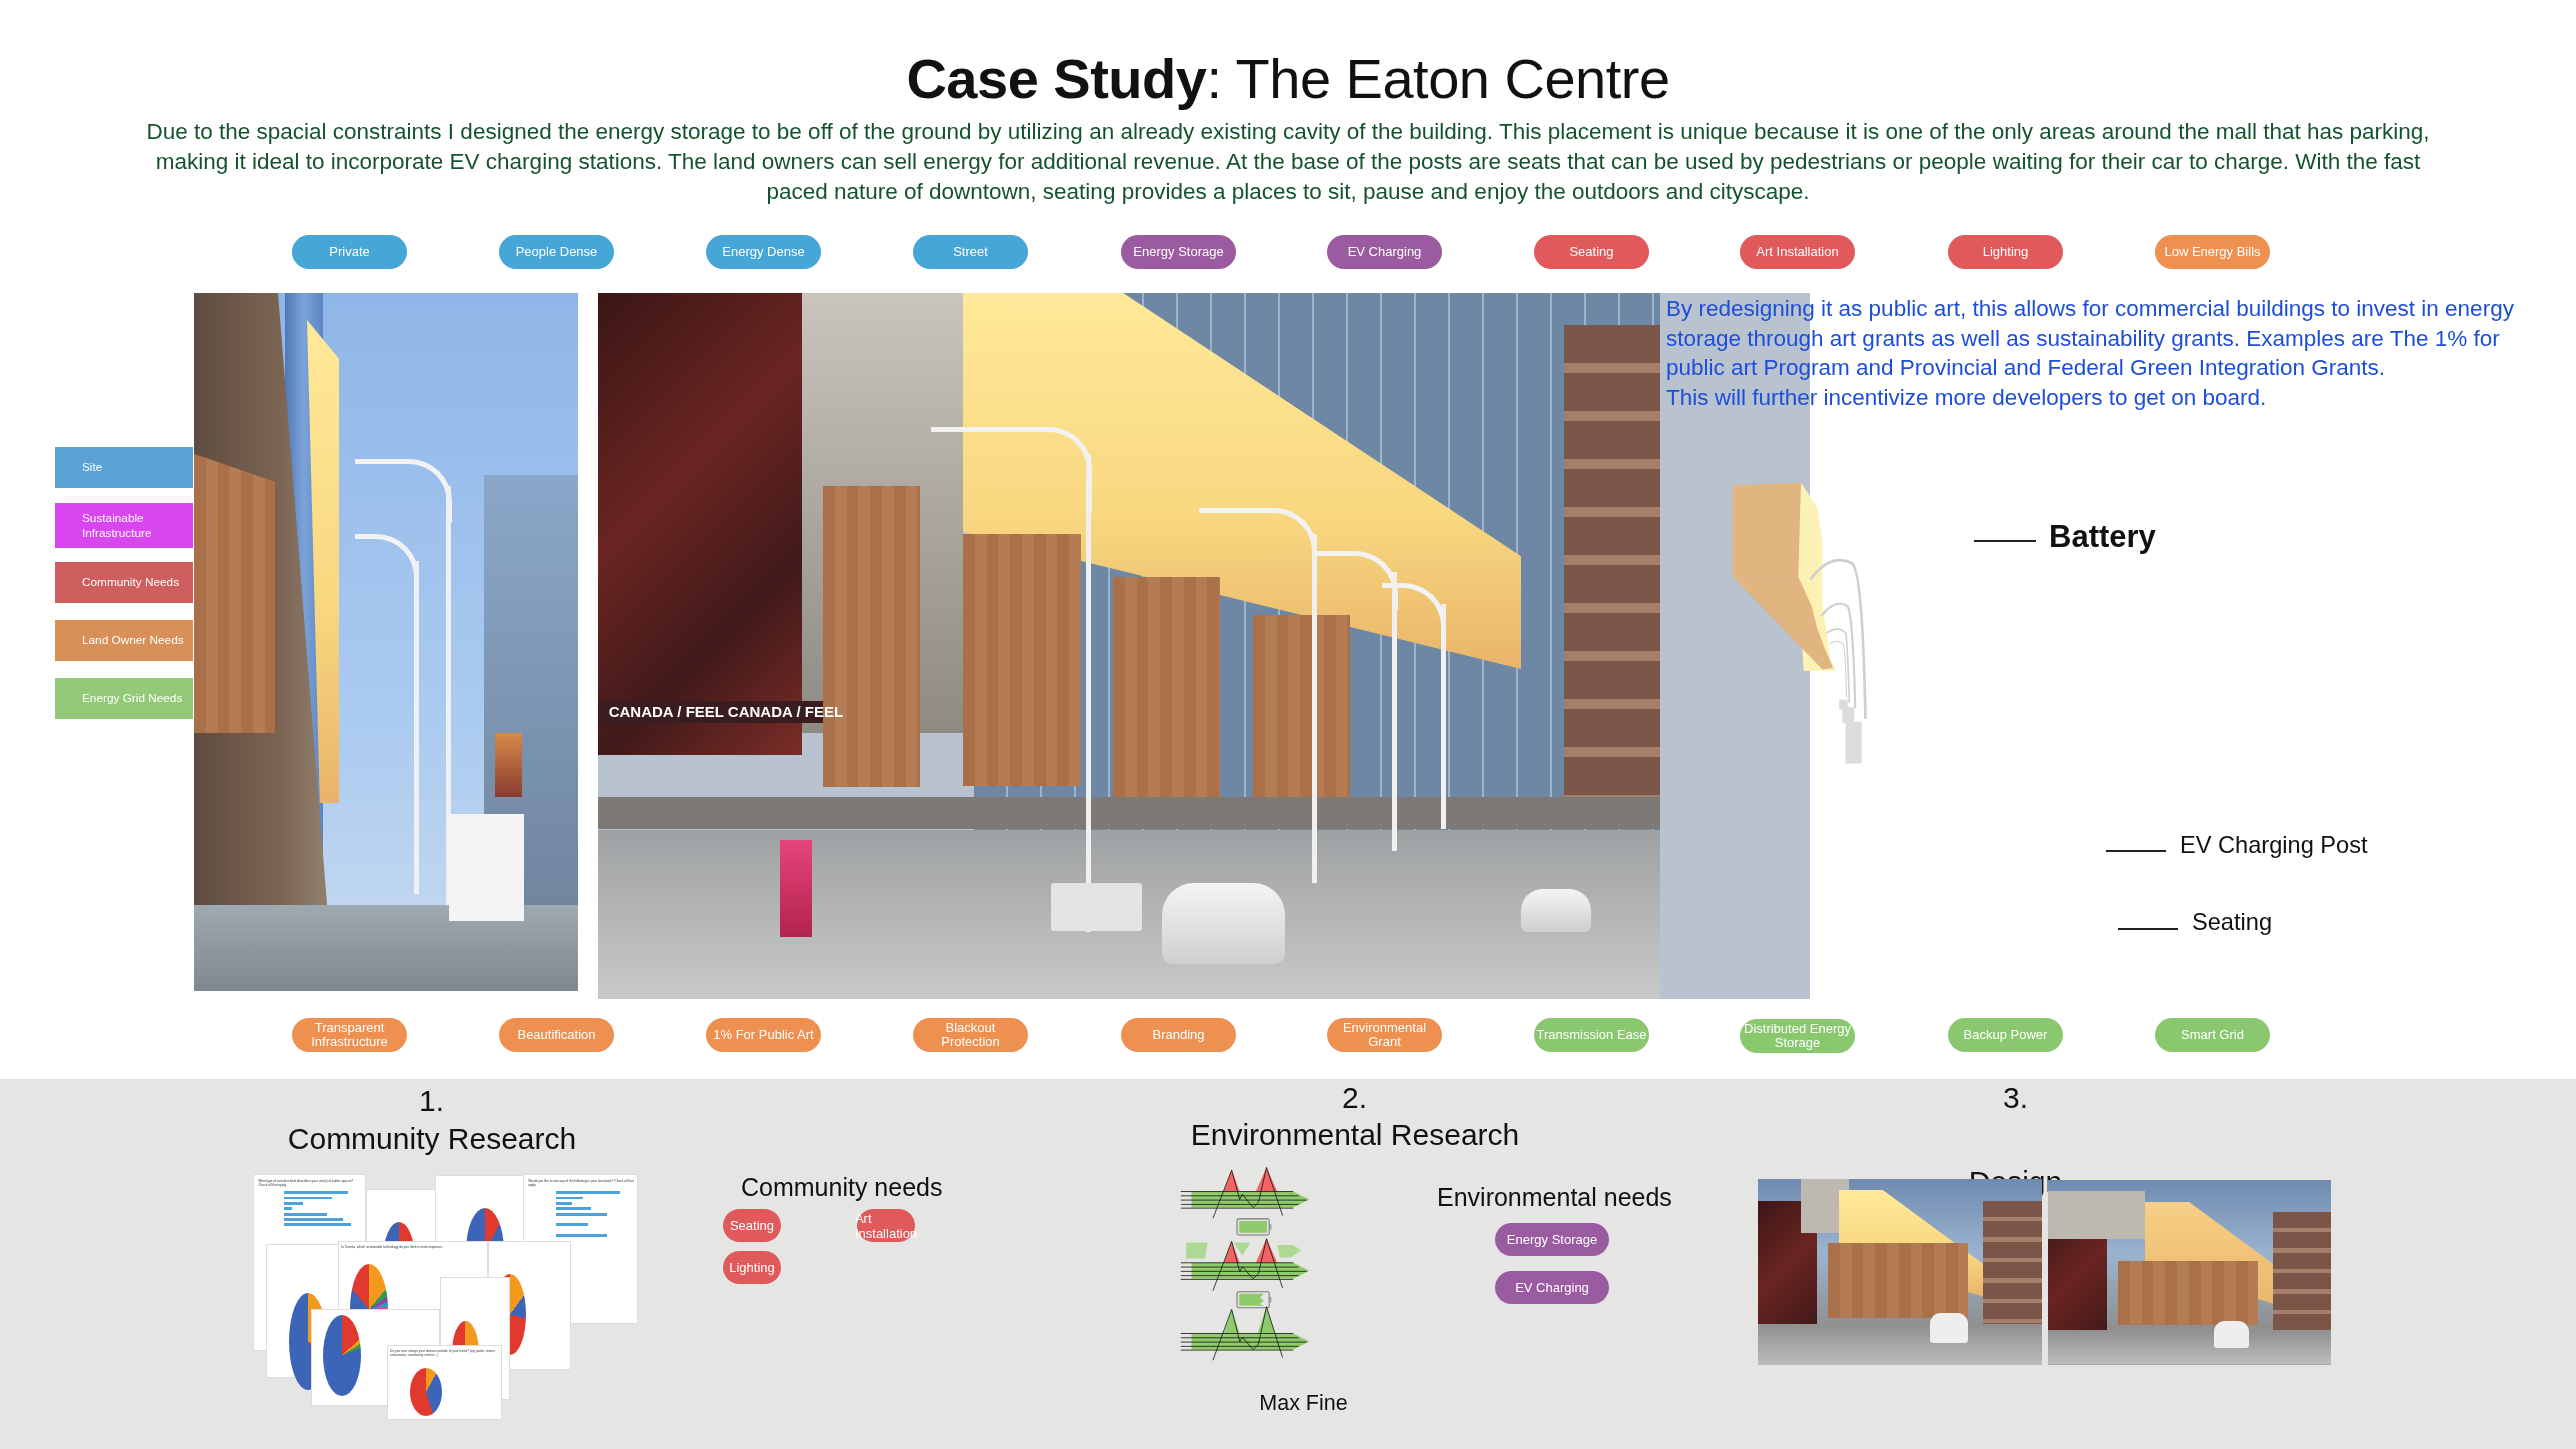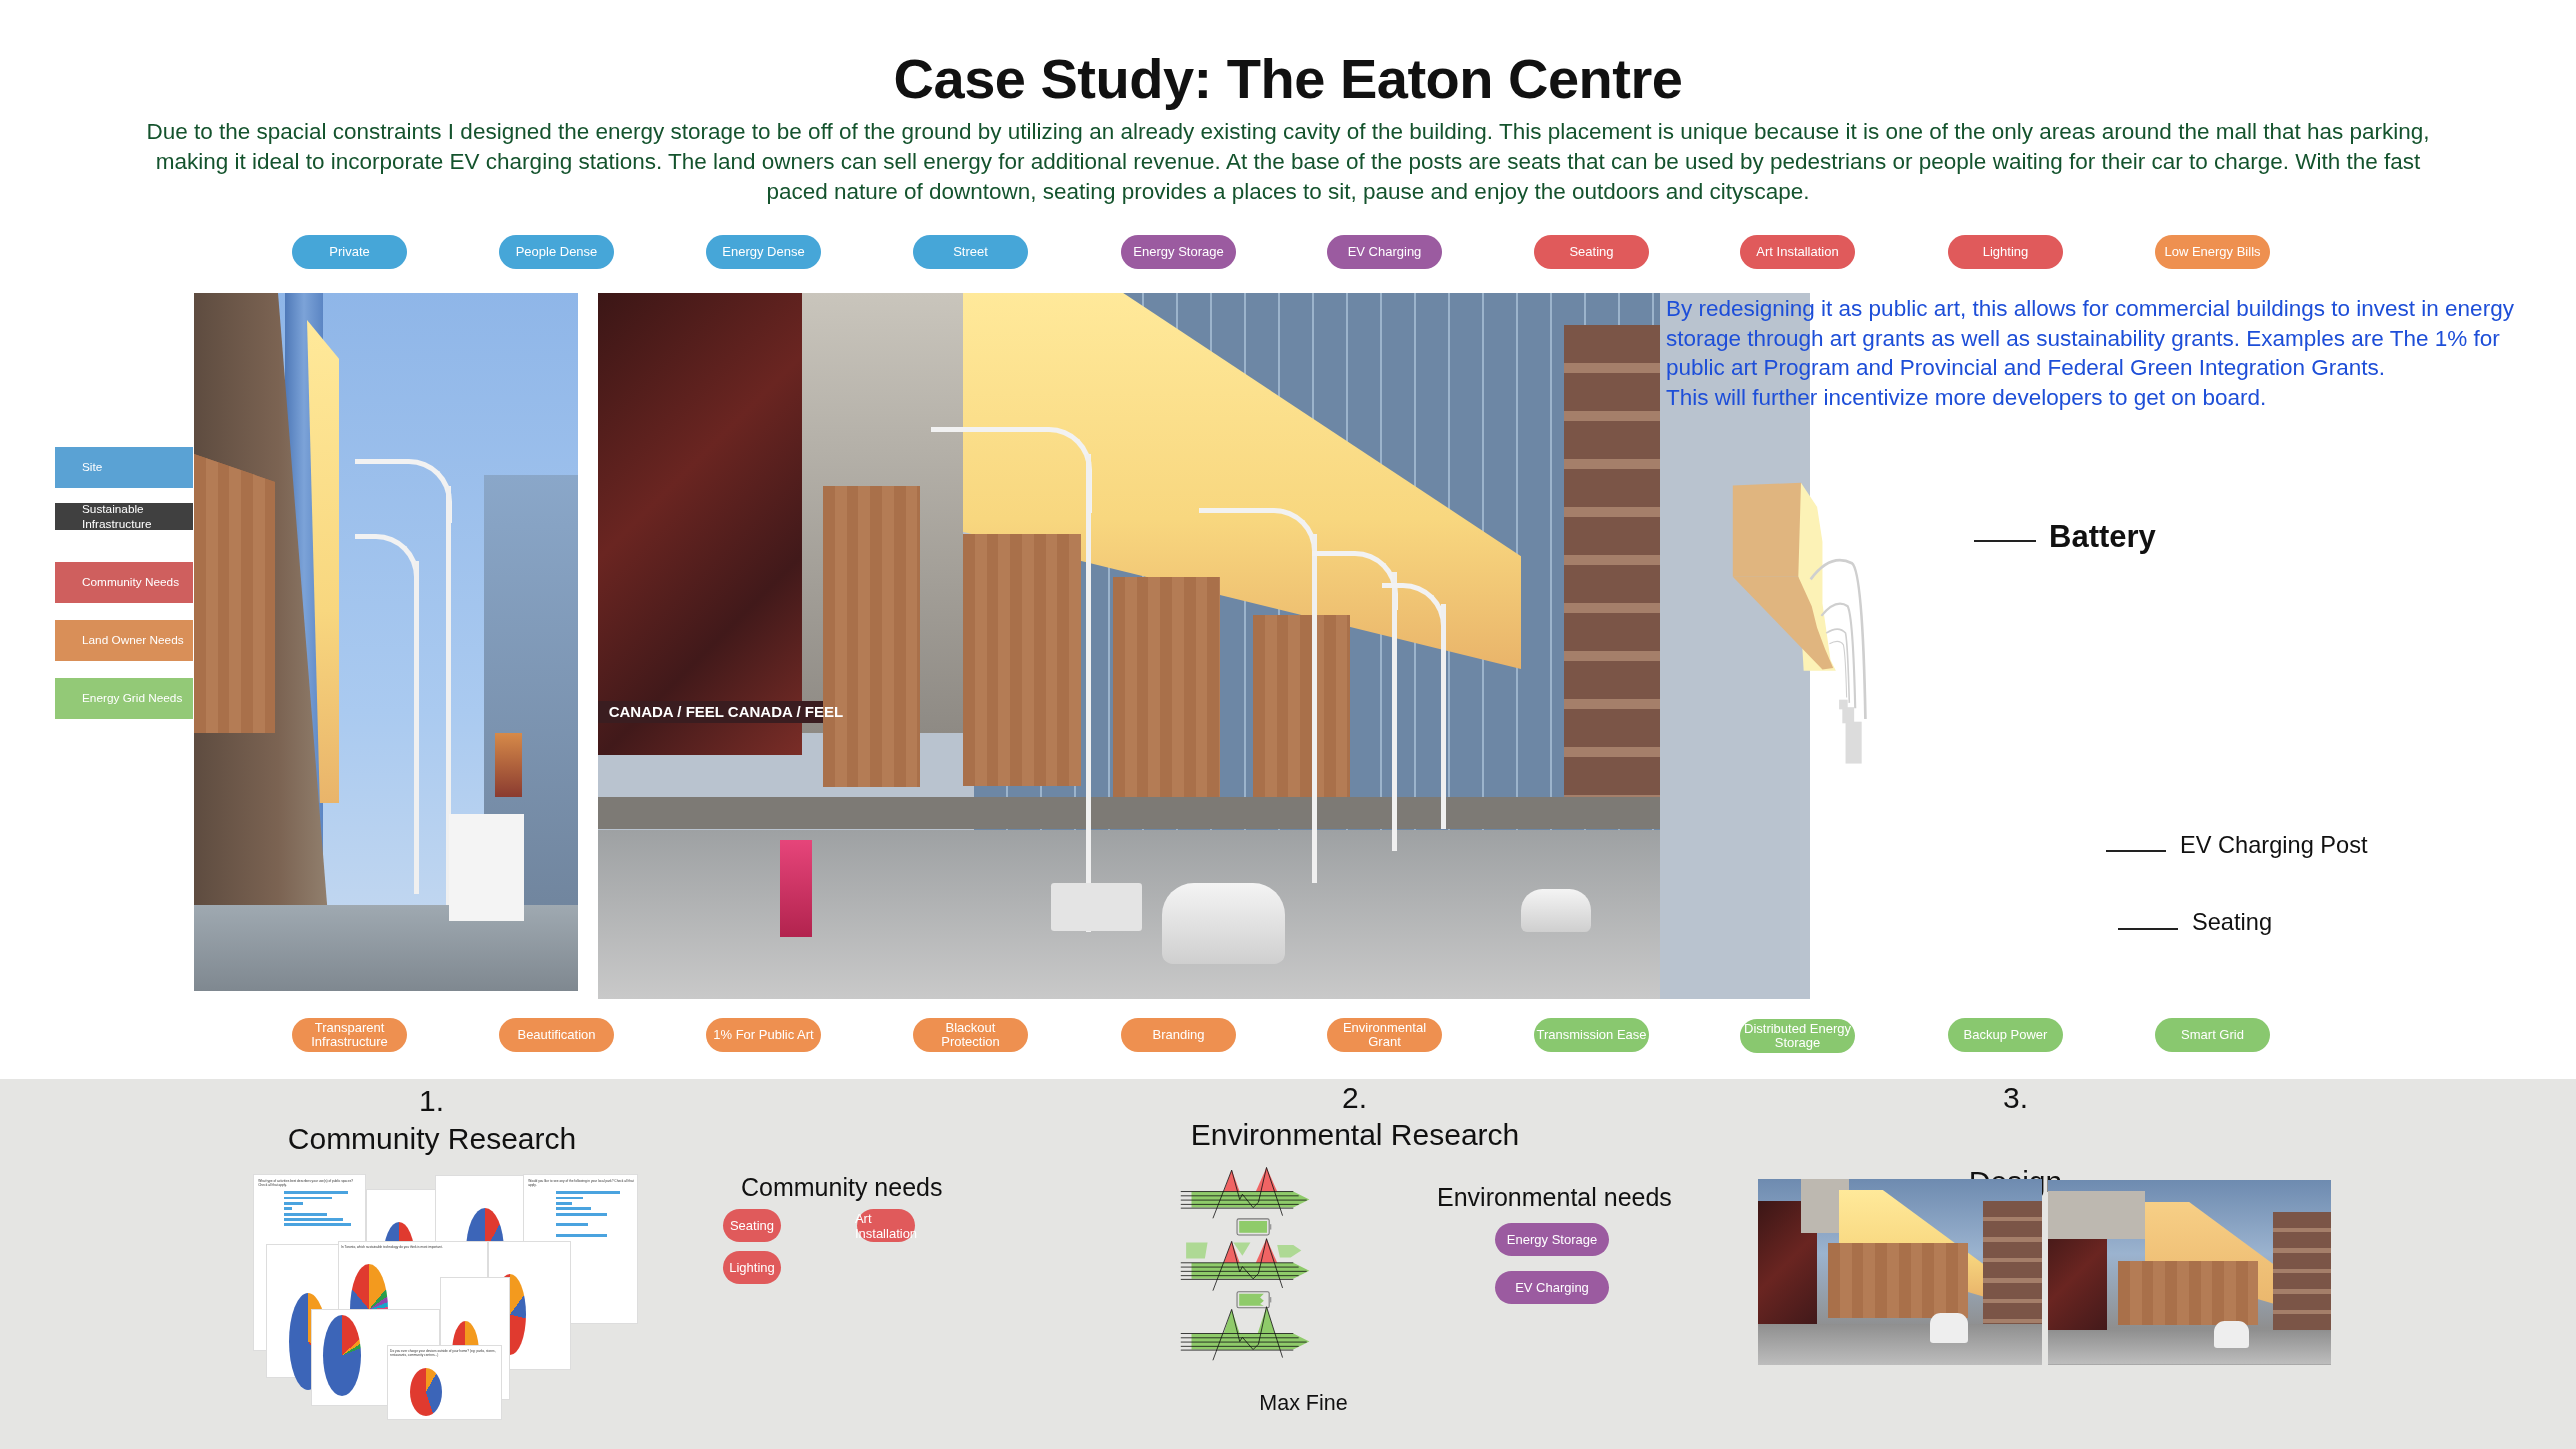--- a/index.html
+++ b/index.html
@@ -1,21 +1,21 @@
 <!DOCTYPE html>
 <html style="font-size:8.6px"><head>
 <meta charset="utf-8">
 <style>
   * { box-sizing: border-box; margin: 0; padding: 0; }
   html, body { width: 2576px; height: 1449px; background: #ffffff; overflow: hidden; }
   body { position: relative; font-family: "Liberation Sans", "DejaVu Sans", sans-serif; color: #111; }
 
   .title { position: absolute; top: 47px; left: 0; width: 2576px; text-align: center; font-size: 56px; line-height: 64px; letter-spacing: -0.5px; }
   .title b { font-weight: 700; }
-  .title span.rest { font-weight: 700; }
+  .title span.rest { font-weight: 400; }
   .intro { position: absolute; top: 117px; left: 43px; width: 2490px; text-align: center; font-size: 22.5px; line-height: 30px; color: #14532d; }
 
   .tag { position: absolute; width: 115px; height: 34px; border-radius: 17px; color: #fff; font-size: 13px; line-height: 14px; display: flex; align-items: center; justify-content: center; text-align: center; padding: 0 2.1px; }
   .blue { background: #46a6d8; }
   .purple { background: #9b5ba0; }
   .red { background: #e05a5b; }
   .orange { background: #ee9050; }
   .green { background: #89c86f; }
 
   .legend-item { position: absolute; left: 55px; width: 138px; color: #fff; font-size: 11.8px; line-height: 15px; padding-left: 27px; display: flex; align-items: center; }
@@ -66,21 +66,21 @@
   <div class="tag purple" style="left:1121px;top:235px;">Energy Storage</div>
   <div class="tag purple" style="left:1327px;top:235px;">EV Charging</div>
   <div class="tag red" style="left:1534px;top:235px;">Seating</div>
   <div class="tag red" style="left:1740px;top:235px;">Art Installation</div>
   <div class="tag red" style="left:1948px;top:235px;">Lighting</div>
   <div class="tag orange" style="left:2155px;top:235px;">Low Energy Bills</div>
 </div>
 
 <div>
   <div class="legend-item" style="top:447px;height:41px;background:#5aa2d4;">Site</div>
-  <div class="legend-item" style="top:503px;height:27px;background:#404040;">Sustainable Infrastructure</div>
+  <div class="legend-item" style="top:503px;height:45px;background:#d946ef;">Sustainable Infrastructure</div>
   <div class="legend-item" style="top:562px;height:41px;background:#cf5f5e;">Community Needs</div>
   <div class="legend-item" style="top:620px;height:41px;background:#d98f58;">Land Owner Needs</div>
   <div class="legend-item" style="top:678px;height:41px;background:#93c977;">Energy Grid Needs</div>
 </div>
 
 <div class="photo sky" style="left:194px;top:293px;width:384px;height:698px;">
   <div class="bldg" style="left:91px;top:0;width:38px;height:698px;background:linear-gradient(90deg,#4f79b8,#7ca3d8,#5b85c3);"></div>
   <div class="bldg" style="left:290px;top:182px;width:94px;height:515px;background:linear-gradient(180deg,#8aa7c9,#6c7f96);"></div>
   <div class="bldg" style="left:0;top:0;width:140px;height:698px;background:linear-gradient(90deg,#5e4c40,#7b6352 60%,#948371);clip-path:polygon(0 0,60% 0,100% 100%,0 100%);"></div>
   <div class="bldg facade-tile" style="left:0;top:161px;width:81px;height:279px;clip-path:polygon(0 0,100% 10%,100% 100%,0 100%);"></div>

